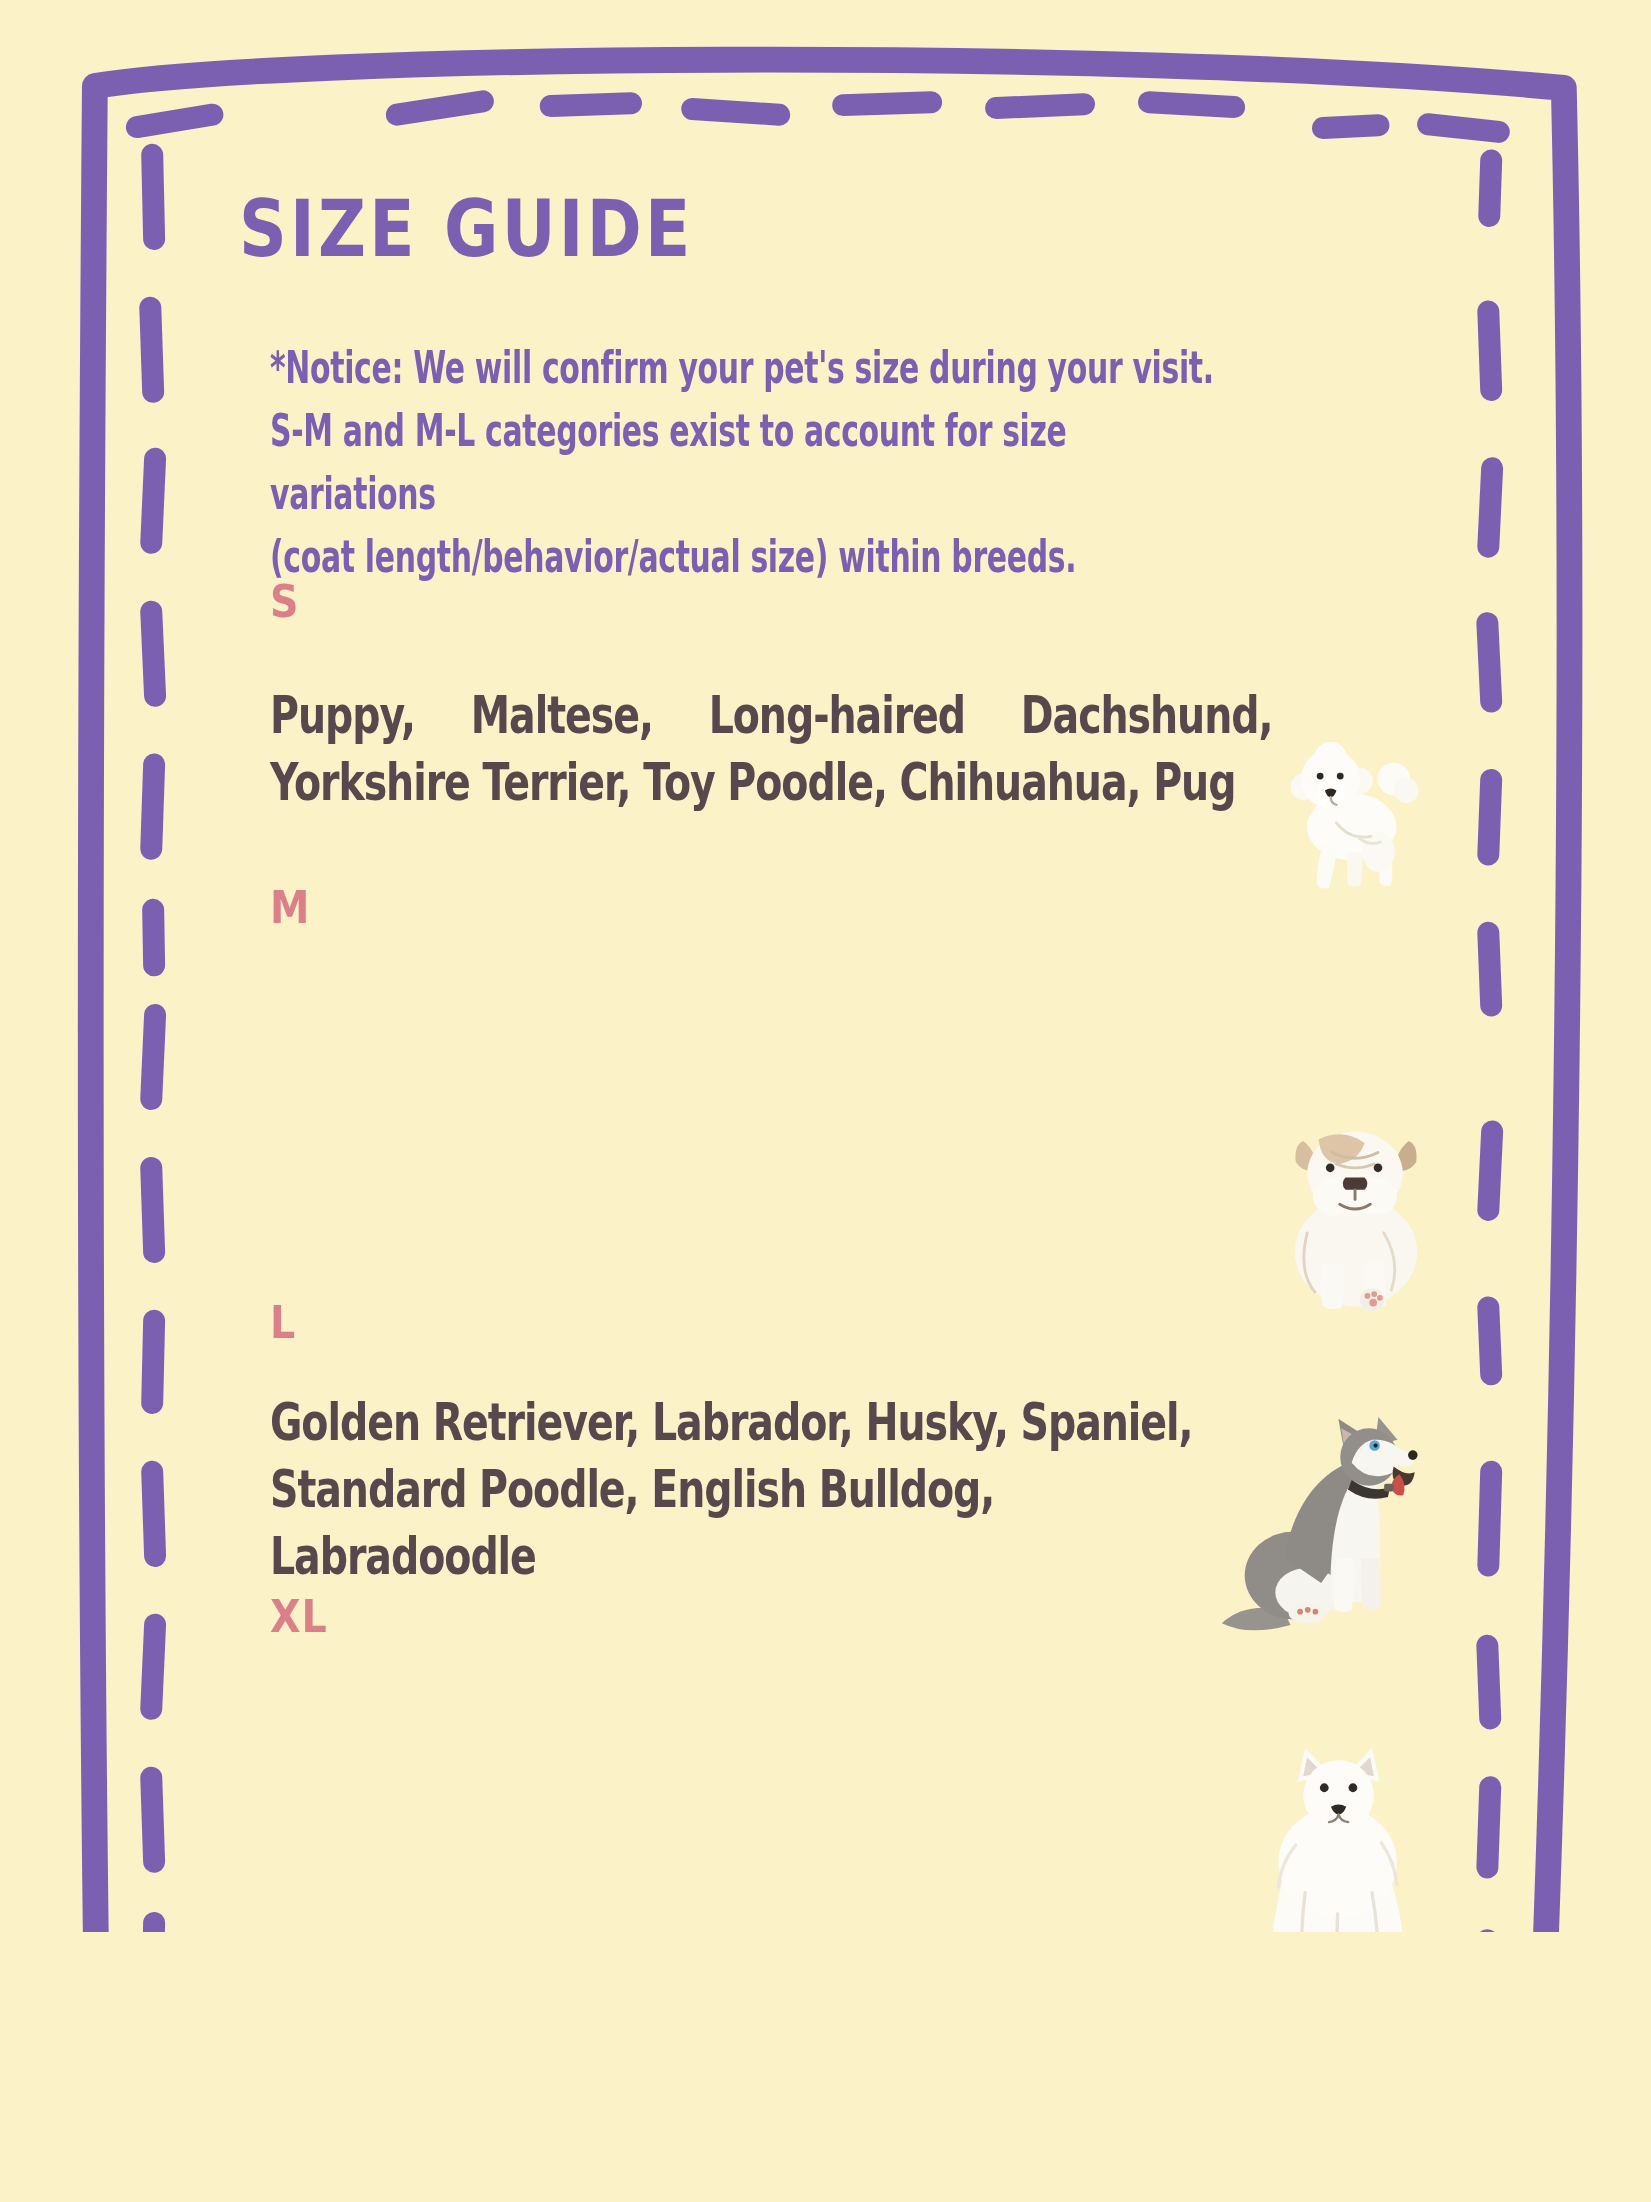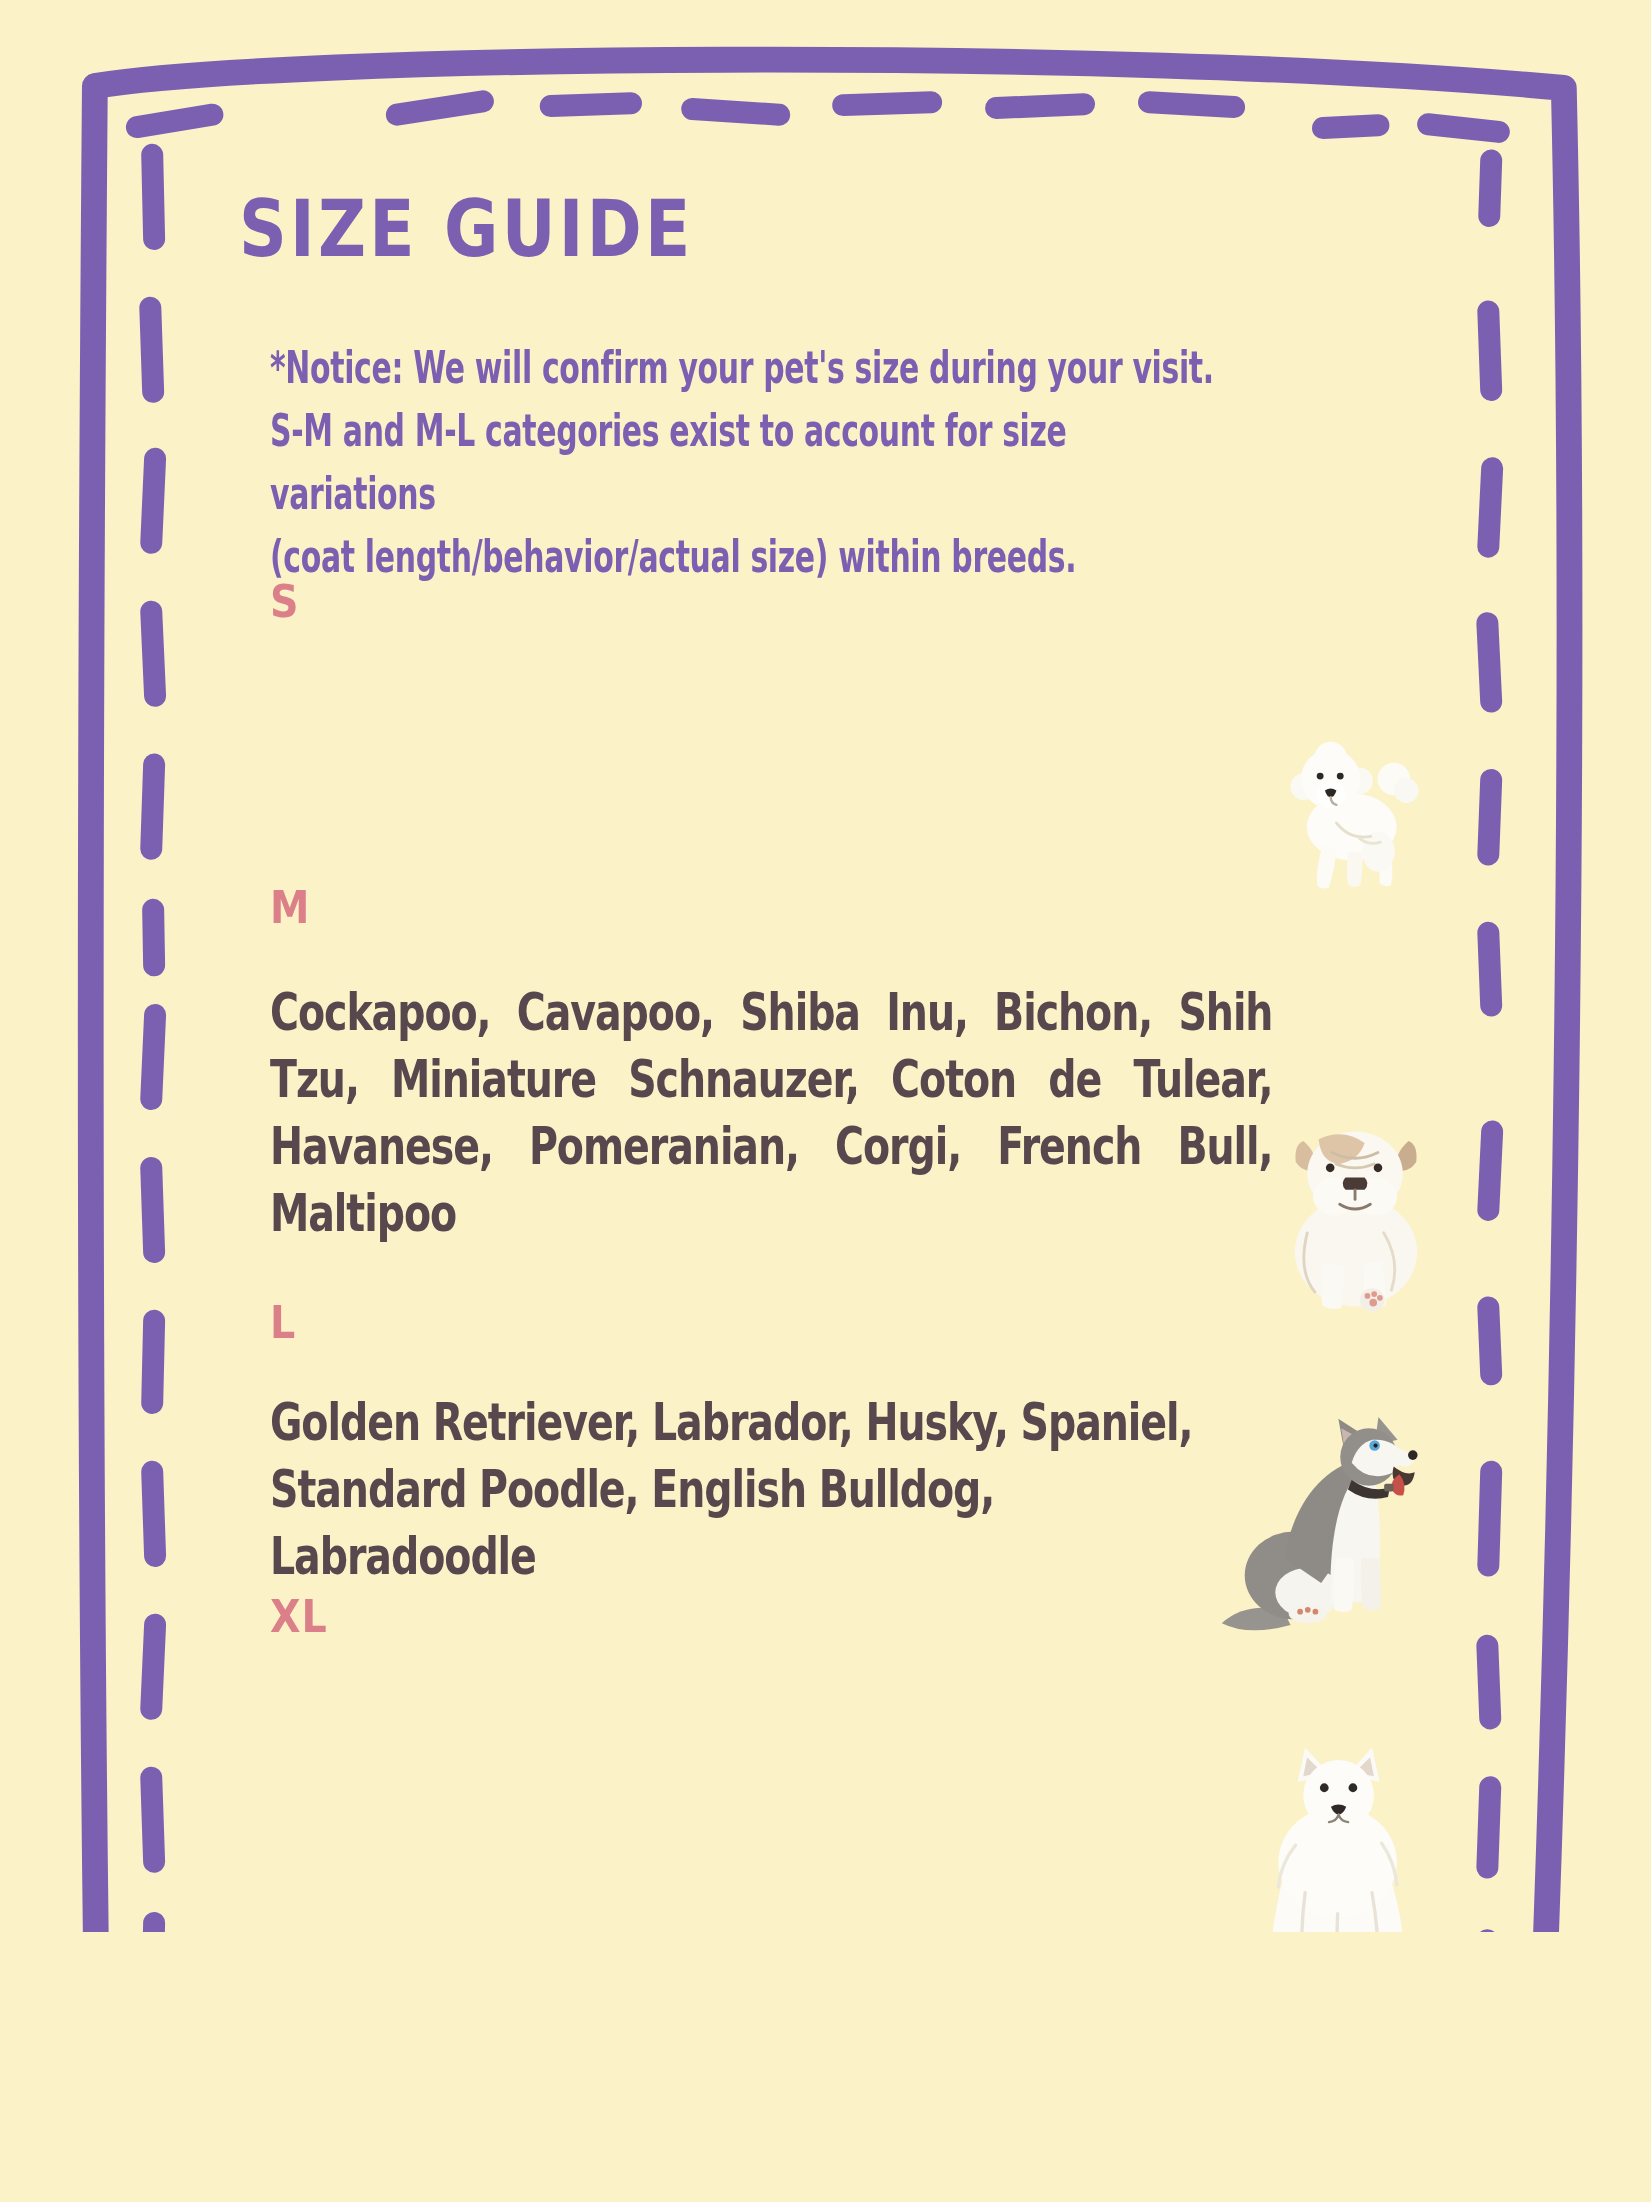--- a/index.html
+++ b/index.html
@@ -155,26 +155,26 @@
     <div class="sqz-in">
       <div>*Notice: We will confirm your pet's size during your visit.</div>
       <div>S-M and M-L categories exist to account for size variations</div>
       <div>(coat length/behavior/actual size) within breeds.</div>
     </div>
   </div>
 
   <div class="size-label sqz" id="label-s">
     <div class="sqz-in">S</div>
   </div>
+  <div class="breeds sqz" id="breeds-s">
+    <div class="sqz-in">Puppy, Maltese, Long-haired Dachshund, Yorkshire Terrier, Toy Poodle, Chihuahua, Pug</div>
+  </div>
 
   <div class="size-label sqz" id="label-m">
     <div class="sqz-in">M</div>
-  </div>
-  <div class="breeds sqz" id="breeds-m">
-    <div class="sqz-in">Cockapoo, Cavapoo, Shiba Inu, Bichon, Shih Tzu, Miniature Schnauzer, Coton de Tulear, Havanese, Pomeranian, Corgi, French Bull, Maltipoo</div>
   </div>
 
   <div class="size-label sqz" id="label-l">
     <div class="sqz-in">L</div>
   </div>
   <div class="breeds sqz" id="breeds-l">
     <div class="sqz-in">Golden Retriever, Labrador, Husky, Spaniel, Standard Poodle, English Bulldog, Labradoodle</div>
   </div>
 
   <div class="size-label sqz" id="label-xl">

